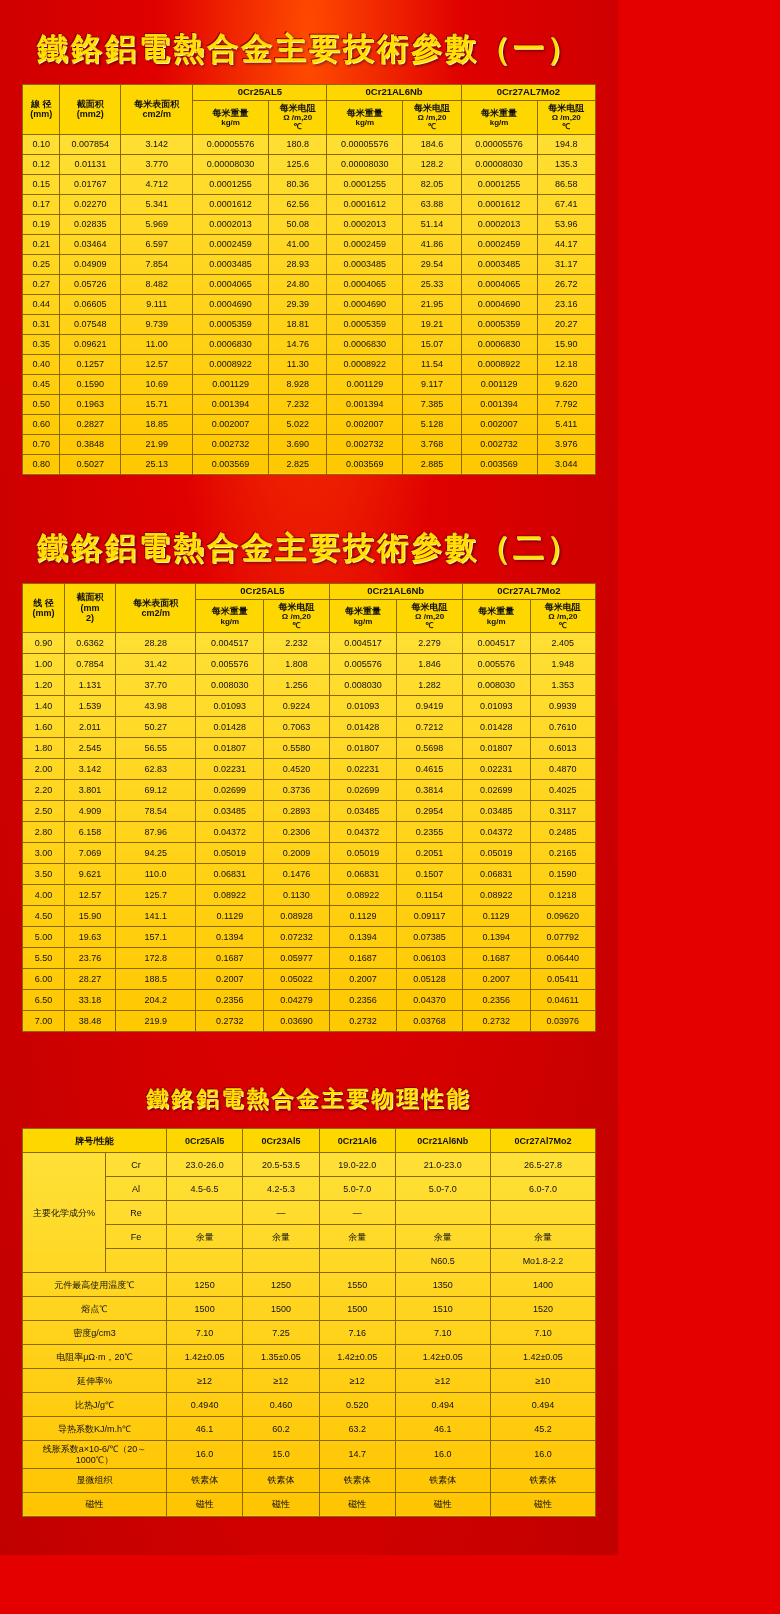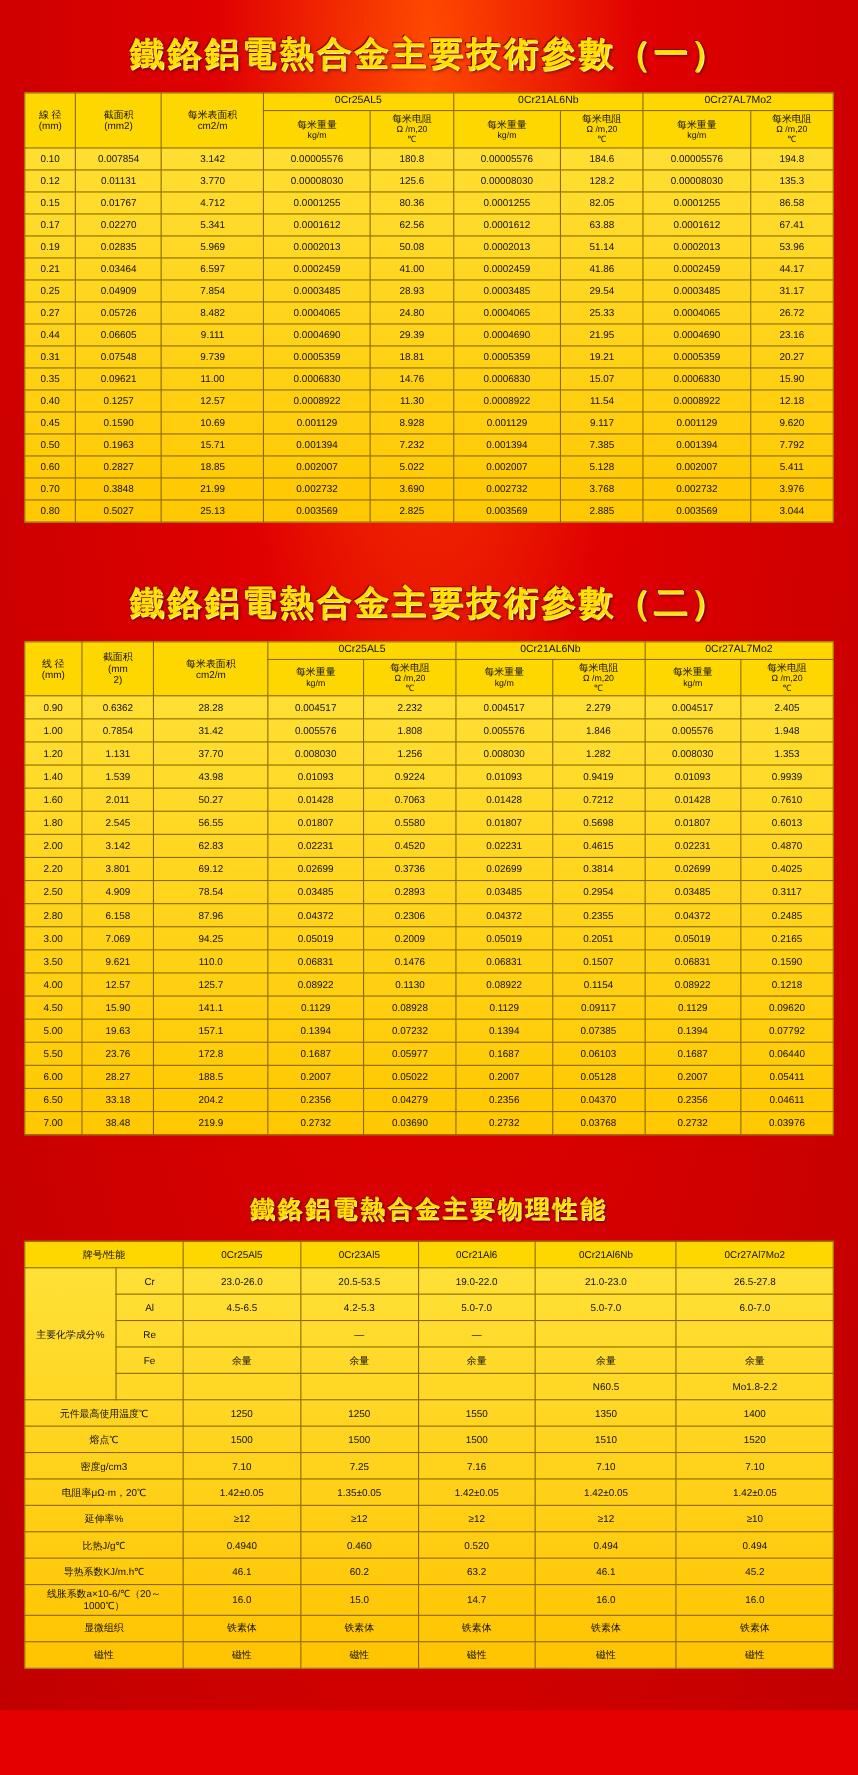--- a/index.html
+++ b/index.html
@@ -3,21 +3,21 @@
 <meta charset="utf-8">
 <style>
   html,body{margin:0;padding:0;}
   body{
     width:780px;
     background:#e50000;
     font-family:"Liberation Sans", sans-serif;
     color:#000;
   }
   .page{
-    width:780px;
+    width:618px;
     background:
       radial-gradient(ellipse at 50% 3%, #ff4a00 0%, #e00000 35%, #c00000 100%);
     background-color:#dd0000;
     padding-bottom:20px;
   }
   .title{
     text-align:center;
     font-family:"DejaVu Serif", serif;
     font-weight:bold;
     font-size:31px;
@@ -46,21 +46,21 @@
   }
   th,td{
     border:1px solid #8a6a00;
     text-align:center;
     padding:2px 1px;
     line-height:1.15;
     color:#111;
     background:transparent;
   }
   thead th{
-    font-weight:normal;
+    font-weight:bold;
     font-size:9px;
     background:#ffd700;
   }
   .grouphead{font-size:9.5px;}
   td{font-size:9px;}
   .tbl1 td, .tbl2 td{height:15px;}
   .tbl2 td{height:16px;}
   .sub{font-size:8px;}
 
   

